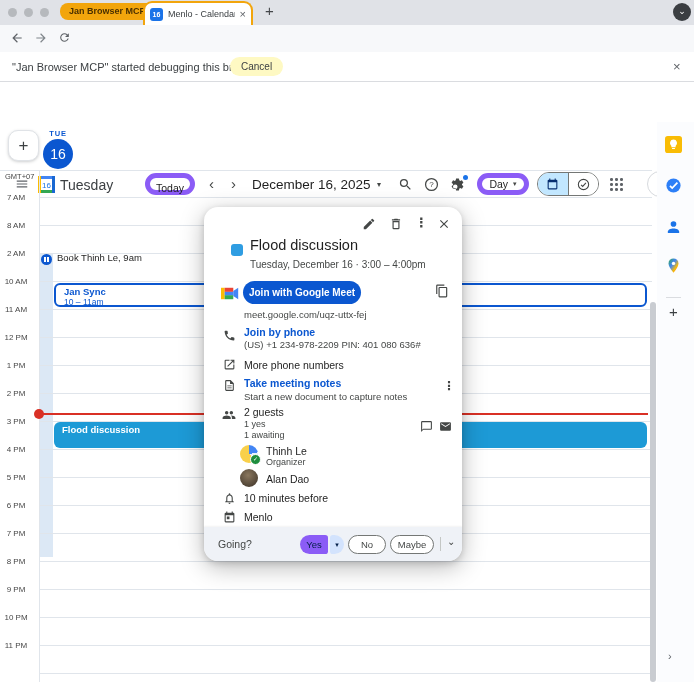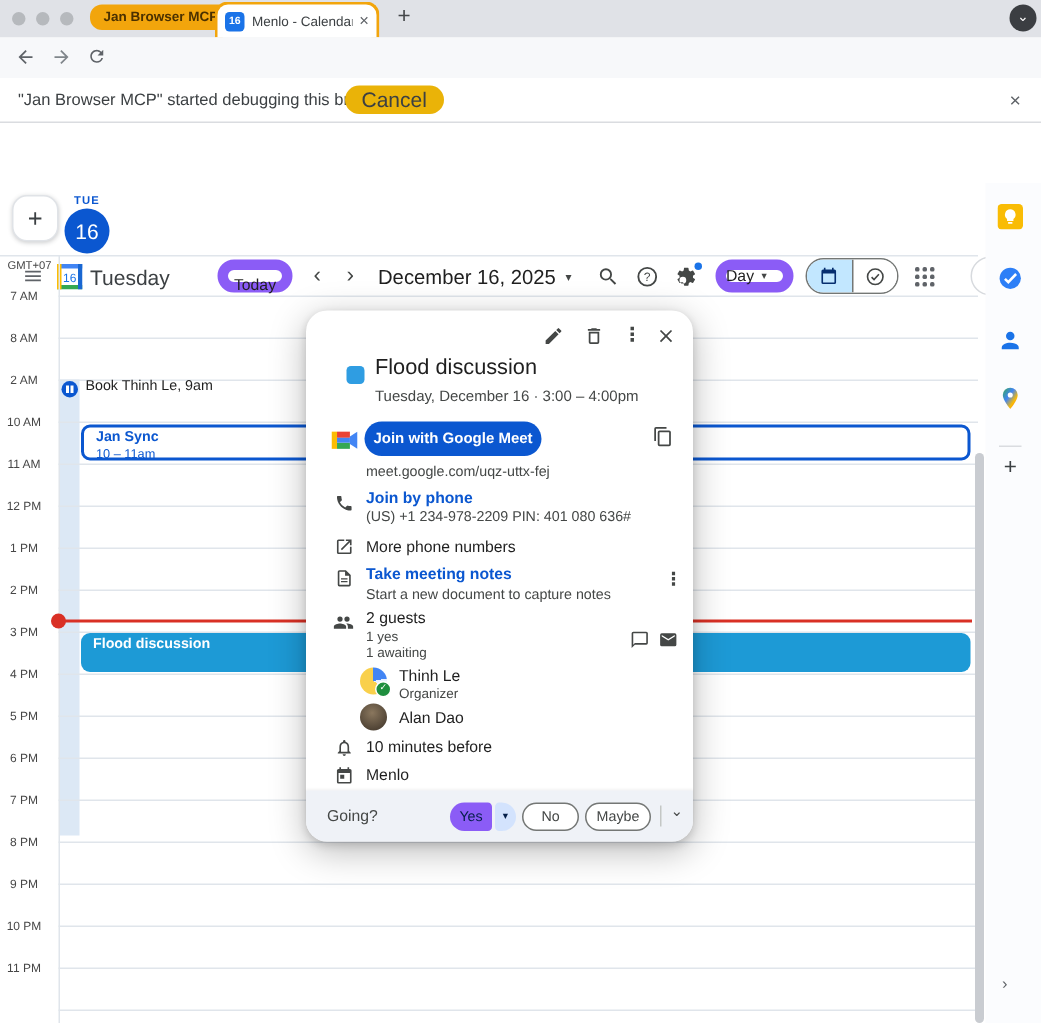--- a/index.html
+++ b/index.html
@@ -28,26 +28,26 @@
   .url{font-size:10.5px;color:#202124;white-space:nowrap;}
   .askchip{height:16px;border-radius:8px;background:#dde7f8;padding:0 7px;gap:4px;font-size:9.5px;color:#1f1f1f;}
   .extblob{left:566px;top:31px;width:13px;height:14px;background:#f3c442;border-radius:45% 45% 50% 40%;}
   .sep{color:#cfd3d9;font-size:12px;}
   .workpill{left:613px;top:28px;height:21px;border-radius:11px;background:#d6e3f8;padding:0 9px 0 3px;gap:4px;}
   .workavatar{width:15px;height:15px;border-radius:50%;background:radial-gradient(circle at 40% 35%,#e4cda3,#8d7a5c);}
   .worklabel{font-size:10px;color:#1f1f1f;}
   .kebab{color:#5f6368;font-size:12px;font-weight:bold;letter-spacing:0;}
   .infobar{left:0;top:52px;width:694px;height:30px;background:#fff;border-bottom:1px solid #dadce0;box-sizing:border-box;}
   .infotext{left:12px;top:0;height:30px;line-height:30px;font-size:11px;color:#3c4043;}
-  .cancelbtn{left:230px;top:57px;height:19px;padding:0 11px;border-radius:10px;background:#eab308;
-             font-size:14px;color:#3c4043;line-height:19px;}
+  .cancelbtn{left:230px;top:57px;height:19px;padding:0 11px;border-radius:10px;background:#fef9c3;
+             font-size:10px;color:#3c4043;line-height:19px;}
   
   .calheader{left:0;top:82px;width:694px;height:40px;background:#fff;}
   .hdrtxt{font-size:14px;color:#3c4043;}
-  .pill{border:7px solid #8b5cf6;border-radius:11px;box-sizing:border-box;background:#fff;
+  .pill{border:5px solid #8b5cf6;border-radius:11px;box-sizing:border-box;background:#fff;
         font-size:10.5px;color:#1f1f1f;text-align:center;}
   .navarrow{font-size:15px;color:#444746;}
   .datelabel{font-size:13.5px;color:#1f1f1f;}
   .hicon{color:#444746;}
   .segmented{left:537px;top:90px;width:62px;height:24px;border:1px solid #747775;border-radius:12px;
              box-sizing:border-box;display:flex;overflow:hidden;background:#fff;}
   .seg1{flex:1;background:#c2e7ff;display:flex;align-items:center;justify-content:center;}
   .seg2{flex:1;background:#fff;display:flex;align-items:center;justify-content:center;border-left:1px solid #747775;}
   .appsgrid{left:610px;top:96px;width:13px;height:13px;display:grid;grid-template-columns:repeat(3,1fr);gap:2.5px;}
   .appsgrid span{width:2.5px;height:2.5px;border-radius:50%;background:#5f6368;}
@@ -207,21 +207,21 @@
         <path fill="#444746" d="M15.5 14h-.79l-.28-.27A6.47 6.47 0 0016 9.5 6.5 6.5 0 109.5 16c1.61 0 3.09-.59 4.23-1.57l.27.28v.79l5 4.99L20.49 19l-4.99-5zm-6 0C7 14 5 12 5 9.5S7 5 9.5 5 14 7 14 9.5 12 14 9.5 14z"></path>
       </svg>
     <svg class="abs hicon" style="left:424px;top:95px" width="15" height="15" viewBox="0 0 24 24">
         <circle cx="12" cy="12" r="9.5" fill="none" stroke="#444746" stroke-width="2"></circle>
         <text x="12" y="16.5" font-size="13" fill="#444746" text-anchor="middle" font-family="Liberation Sans,sans-serif">?</text>
       </svg>
     <svg class="abs hicon" style="left:450px;top:95px" width="15" height="15" viewBox="0 0 24 24">
         <path fill="#444746" d="M19.14 12.94c.04-.3.06-.61.06-.94 0-.32-.02-.64-.07-.94l2.03-1.58a.49.49 0 00.12-.61l-1.92-3.32a.49.49 0 00-.59-.22l-2.39.96c-.5-.38-1.03-.7-1.62-.94l-.36-2.54a.48.48 0 00-.48-.41h-3.84c-.24 0-.43.17-.47.41l-.36 2.54c-.59.24-1.13.57-1.62.94l-2.39-.96a.49.49 0 00-.59.22L2.74 8.87c-.12.21-.08.47.12.61l2.03 1.58c-.05.3-.09.63-.09.94s.02.64.07.94l-2.03 1.58a.49.49 0 00-.12.61l1.92 3.32c.12.22.37.29.59.22l2.39-.96c.5.38 1.03.7 1.62.94l.36 2.54c.05.24.24.41.48.41h3.84c.24 0 .44-.17.47-.41l.36-2.54c.59-.24 1.13-.56 1.62-.94l2.39.96c.22.08.47 0 .59-.22l1.92-3.32a.49.49 0 00-.12-.61l-2.01-1.58zM12 15.6A3.6 3.6 0 118.4 12 3.6 3.6 0 0112 15.6z"></path>
       </svg>
     <div class="abs" style="left:463px;top:93px;width:5px;height:5px;border-radius:50%;background:#1a73e8"></div>
-    <div class="abs pill flex" style="left:477px;top:91px;width:52px;height:22px;gap:5px">
+    <div class="abs pill flex" style="left:477px;top:91px;width:52px;height:22px;justify-content:center;gap:5px">
       <span>Day</span>
       <span style="font-size:7px;color:#444746">▾</span>
     </div>
     <div class="abs segmented">
       <div class="seg1">
         <svg width="13" height="13" viewBox="0 0 24 24">
             <path fill="#062e6f" d="M19 3h-1V1h-2v2H8V1H6v2H5a2 2 0 00-2 2l-.01 14A2 2 0 005 21h14a2 2 0 002-2V5a2 2 0 00-2-2zm0 16H5V8h14v11z"></path>
           </svg>
       </div>
       <div class="seg2">

